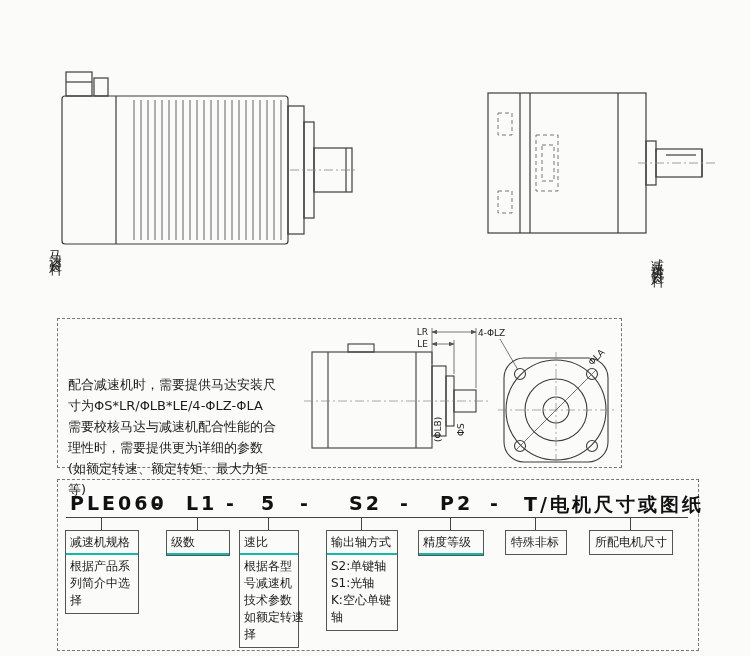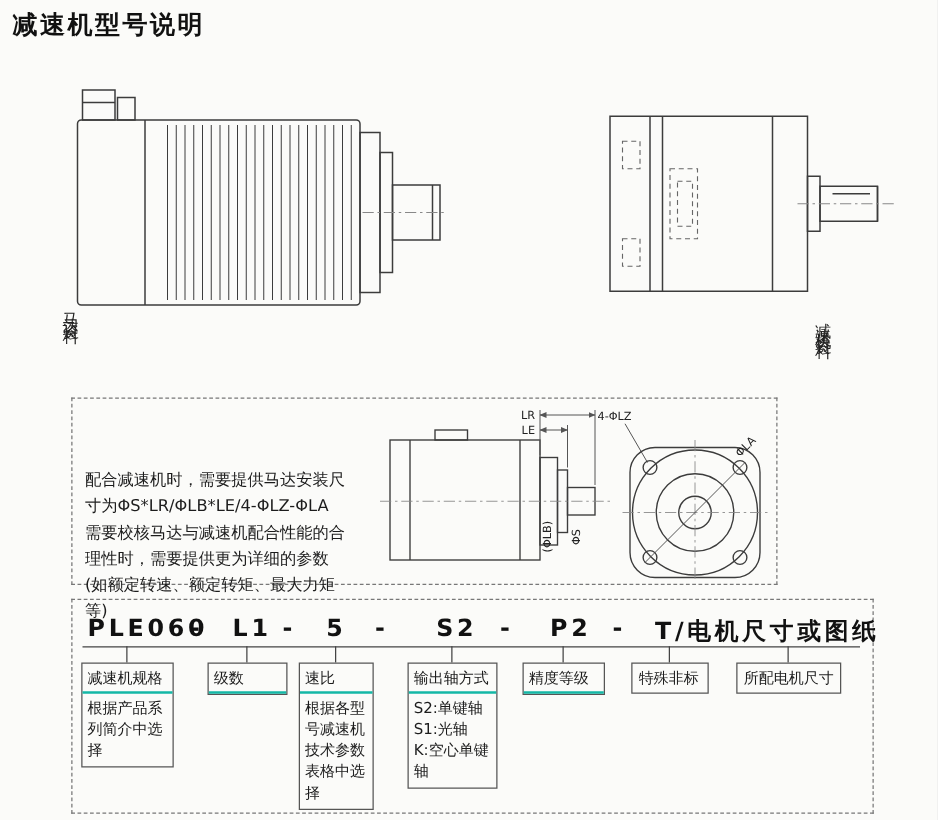--- a/index.html
+++ b/index.html
@@ -18,21 +18,20 @@
   .spec-title.no-sep{border-bottom:none;padding:3px 5px;}
   .spec-body{padding:3px 0 4px;}
   .spec-line{padding:0 4px;line-height:17px;white-space:nowrap;}
   text.dim{font-size:9px;fill:#222;stroke:none;font-family:"DejaVu Sans",sans-serif;}
 </style>
 </head>
 <body>
 
 <div class="page">
 
-  <div class="title">减速机型号说明</div>
 
   <svg class="drawing" style="left:50px;top:60px" width="310" height="200" viewBox="0 0 310 200">
     <g fill="none" stroke="#3c3c3c" stroke-width="1.2">
       <rect x="16" y="12" width="26" height="24"></rect>
       <line x1="16" y1="22" x2="42" y2="22"></line>
       <rect x="44" y="18" width="14" height="18"></rect>
       <rect x="12" y="36" width="226" height="148" rx="3"></rect>
       <line x1="66" y1="36" x2="66" y2="184"></line>
       <rect x="238" y="46" width="16" height="128"></rect>
       <rect x="254" y="62" width="10" height="96"></rect>
@@ -163,21 +162,21 @@
   <div class="spec-box" style="left:166px;width:62px">
     <div class="spec-title">级数</div>
   </div>
 
   <div class="spec-box" style="left:239px;width:58px">
     <div class="spec-title">速比</div>
     <div class="spec-body">
       <div class="spec-line">根据各型</div>
       <div class="spec-line">号减速机</div>
       <div class="spec-line">技术参数</div>
-      <div class="spec-line">表格中选</div>
+      <div class="spec-line">如额定转速</div>
       <div class="spec-line">择</div>
     </div>
   </div>
 
   <div class="spec-box" style="left:326px;width:70px">
     <div class="spec-title">输出轴方式</div>
     <div class="spec-body">
       <div class="spec-line">S2:单键轴</div>
       <div class="spec-line">S1:光轴</div>
       <div class="spec-line">K:空心单键</div>

